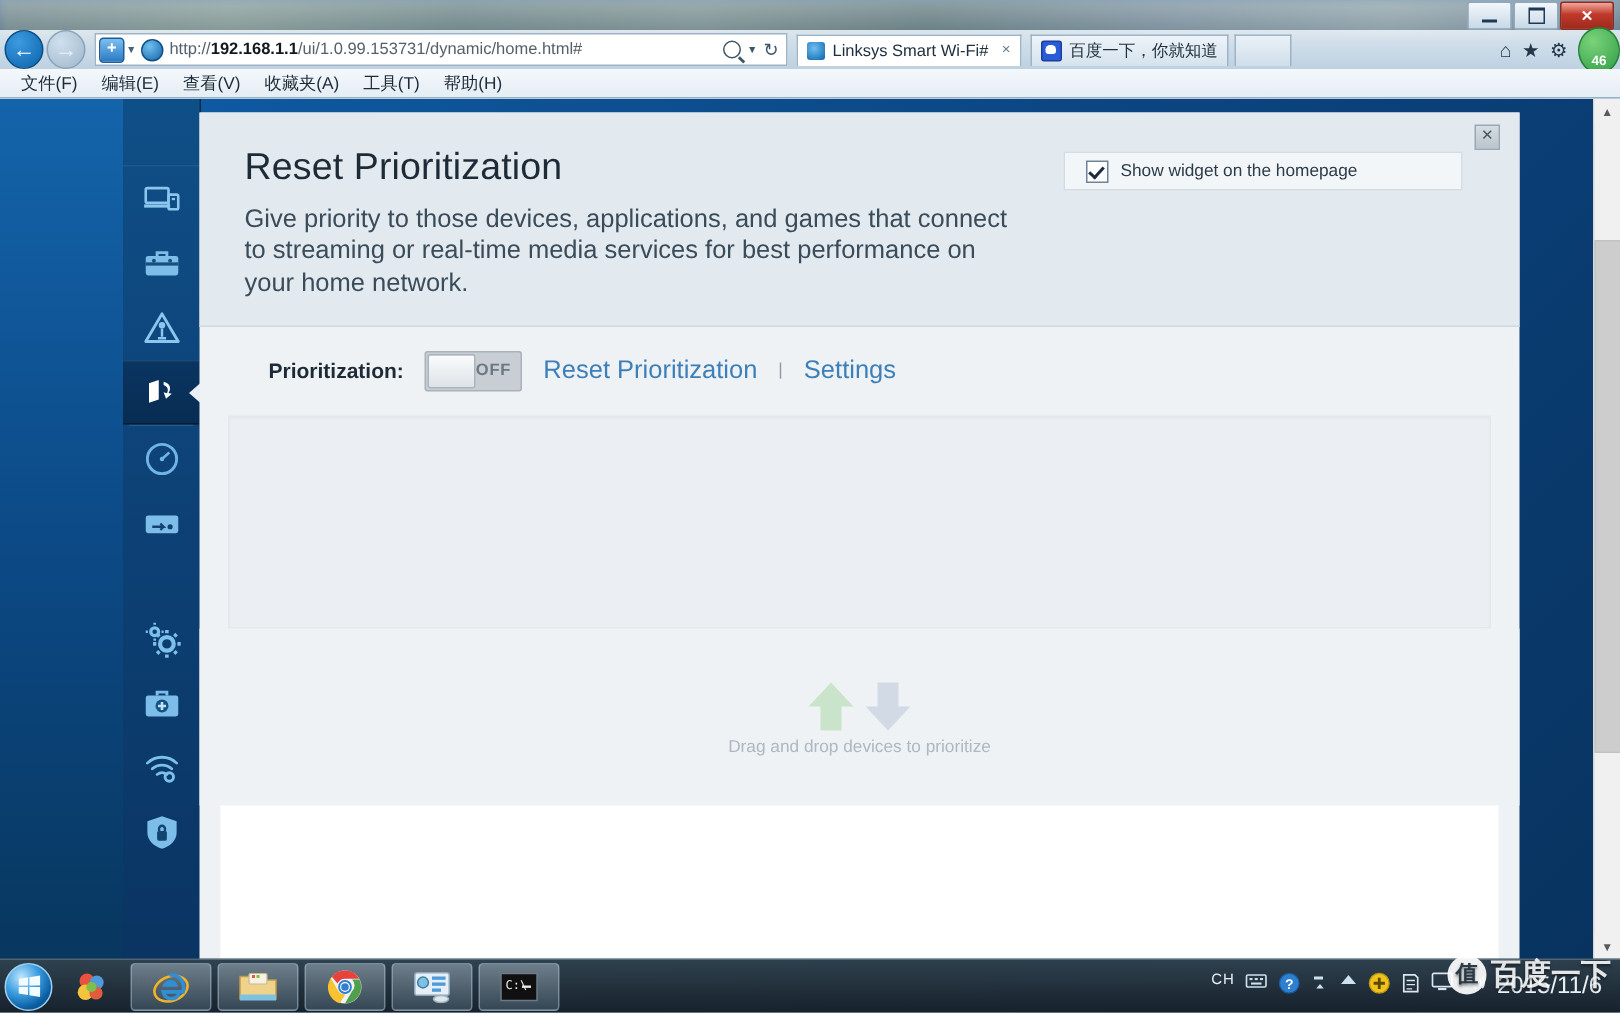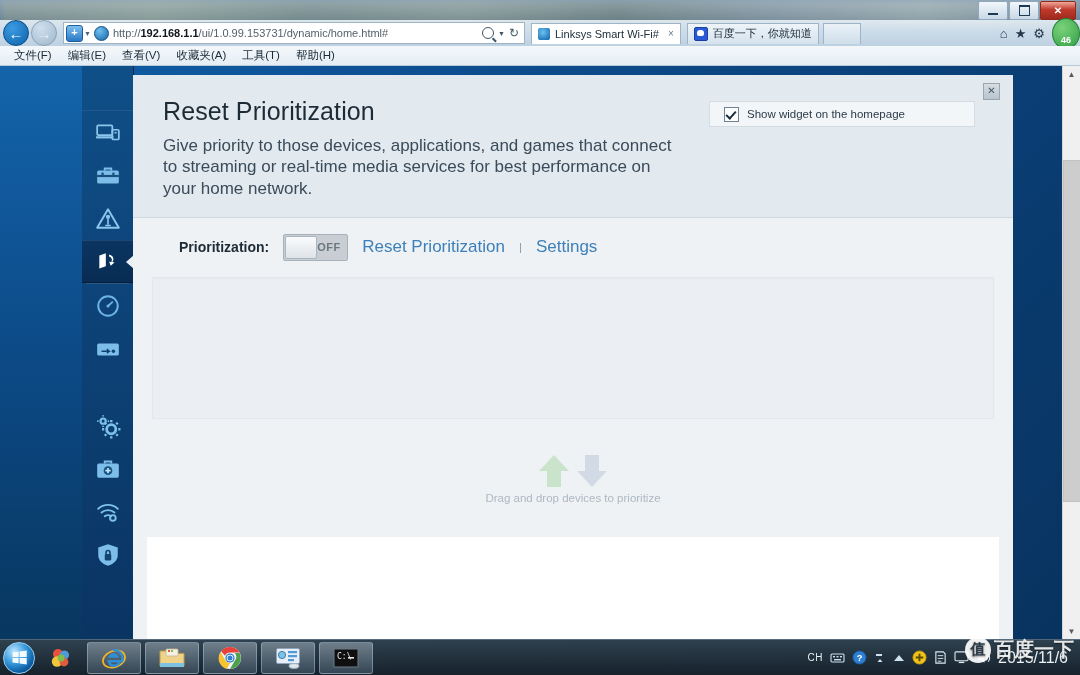--- a/index.html
+++ b/index.html
@@ -244,21 +244,21 @@
     border:1px solid #9dd0f2;
     display:flex;align-items:center;justify-content:center;
   }
   .tb-item{
     width:52px;height:30px;margin-left:4px;flex:none;
     border:1px solid rgba(180,205,225,.45);border-radius:3px;
     background:linear-gradient(180deg,rgba(225,238,248,.36),rgba(130,160,185,.28));
     display:flex;align-items:center;justify-content:center;
   }
   .tb-item.plain{border:none;background:none;width:44px;}
-  .tray{margin-left:auto;display:flex;align-items:center;gap:7px;padding-right:8px;color:#e6eef5;}
+  .tray{margin-left:auto;display:flex;align-items:flex-start;gap:7px;padding-right:8px;color:#e6eef5;}
   .tray-txt{font-size:10px;letter-spacing:.5px;}
   .clock{font-size:16px;color:#eaf1f7;text-align:center;line-height:1.25;padding-right:4px;}
   .watermark{
     position:absolute;right:6px;bottom:12px;display:flex;align-items:center;gap:3px;
     font-size:20px;font-weight:bold;color:rgba(255,255,255,.88);
     text-shadow:0 1px 2px rgba(0,0,0,.5);pointer-events:none;
     font-family:"DejaVu Sans", sans-serif;
   }
   .wm-badge{
     width:26px;height:26px;border-radius:50%;background:rgba(255,255,255,.92);

